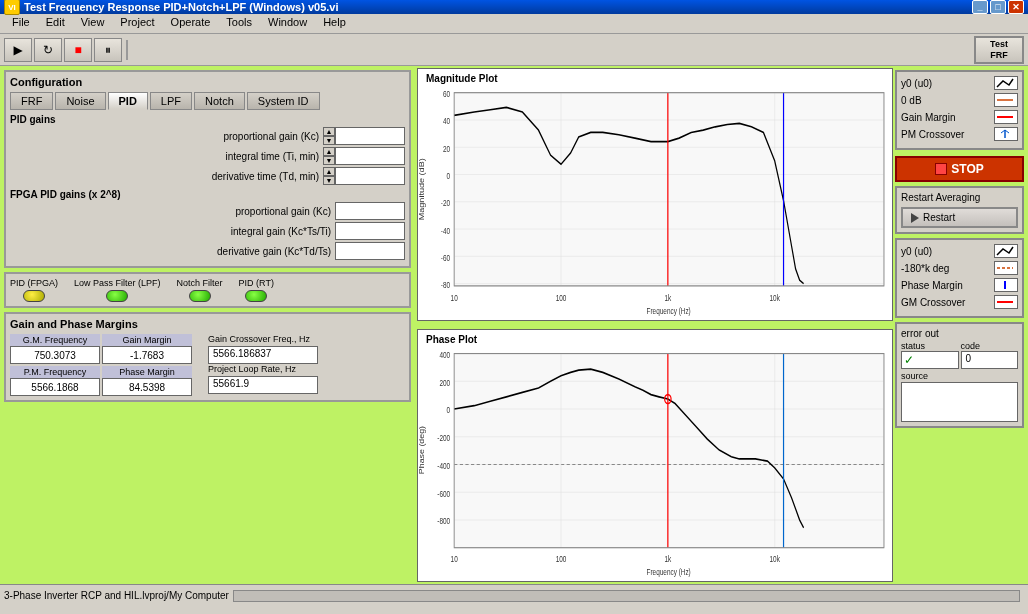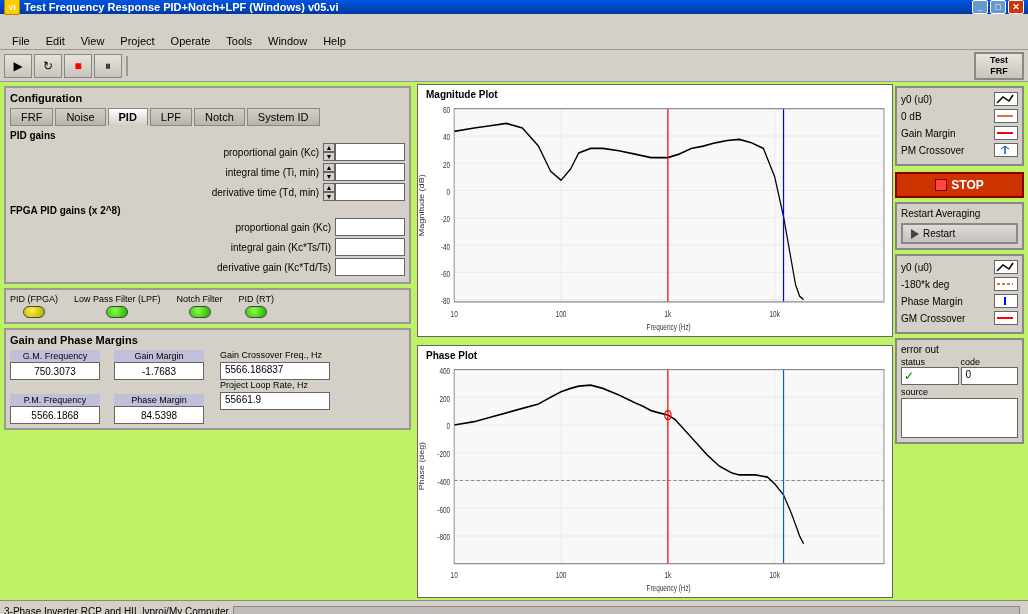--- a/index.html
+++ b/index.html
@@ -20,23 +20,23 @@
     .title-bar-title { flex: 1; }
     .title-bar-buttons { display: flex; gap: 2px; }
     .title-btn { width: 16px; height: 14px; border: 1px solid #fff; border-radius: 2px; cursor: pointer; display: flex; align-items: center; justify-content: center; font-size: 9px; color: white; background: #6699cc; }
     .title-btn.close { background: #cc3300; }
     .title-btn.min { background: #6699cc; }
     .title-btn.max { background: #6699cc; }
 
     
     .menu-bar {
       background: #d4d0c8;
-      height: 36px;
-      display: flex;
-      align-items: flex-end;
+      height: 20px;
+      display: flex;
+      align-items: flex-start;
       padding: 0 4px;
       border-bottom: 1px solid #999;
       font-size: 11px;
     }
     .menu-item { padding: 2px 8px; cursor: pointer; }
 
     
     .toolbar {
       background: #d4d0c8;
       height: 32px;
@@ -152,21 +152,21 @@
 
     
     .margins-section {
       background: #d4d0c8;
       border: 2px solid #999;
       padding: 4px;
     }
     .margins-grid {
       display: grid;
       grid-template-columns: 1fr 1fr;
-      gap: 14px;
+      gap: 2px;
     }
     .margin-cell { display: flex; flex-direction: column; align-items: center; }
     .margin-cell-label { font-size: 9px; text-align: center; background: #c0c0d8; padding: 1px 4px; width: 100%; text-align: center; }
     .margin-value {
       width: 90px; height: 18px;
       border: 1px solid #666;
       background: white;
       text-align: center;
       display: flex; align-items: center; justify-content: center;
       font-size: 10px;

